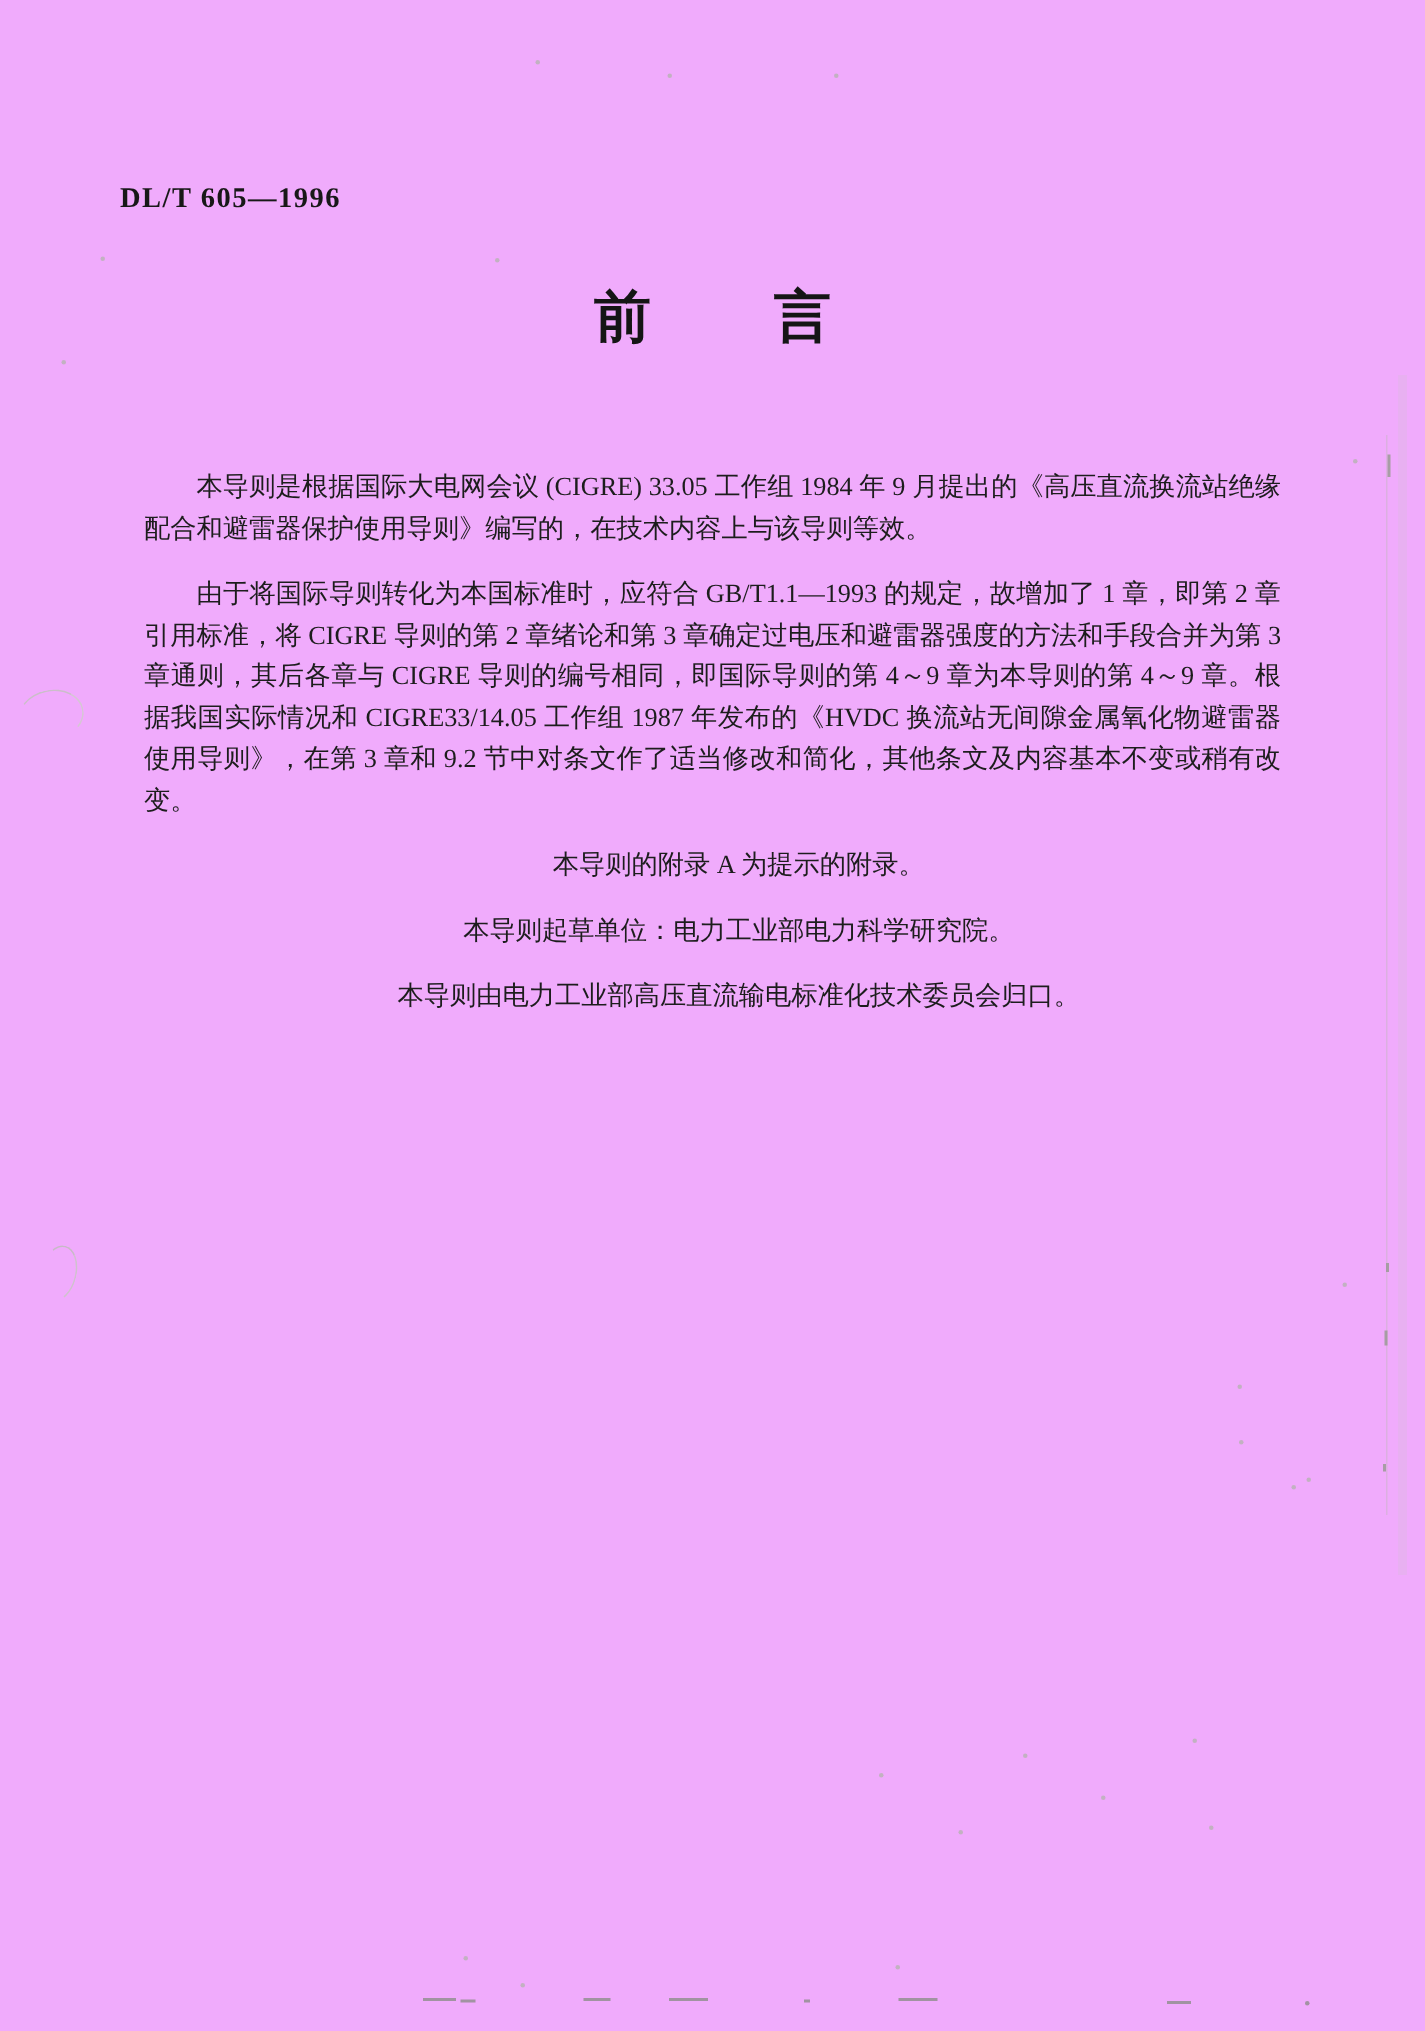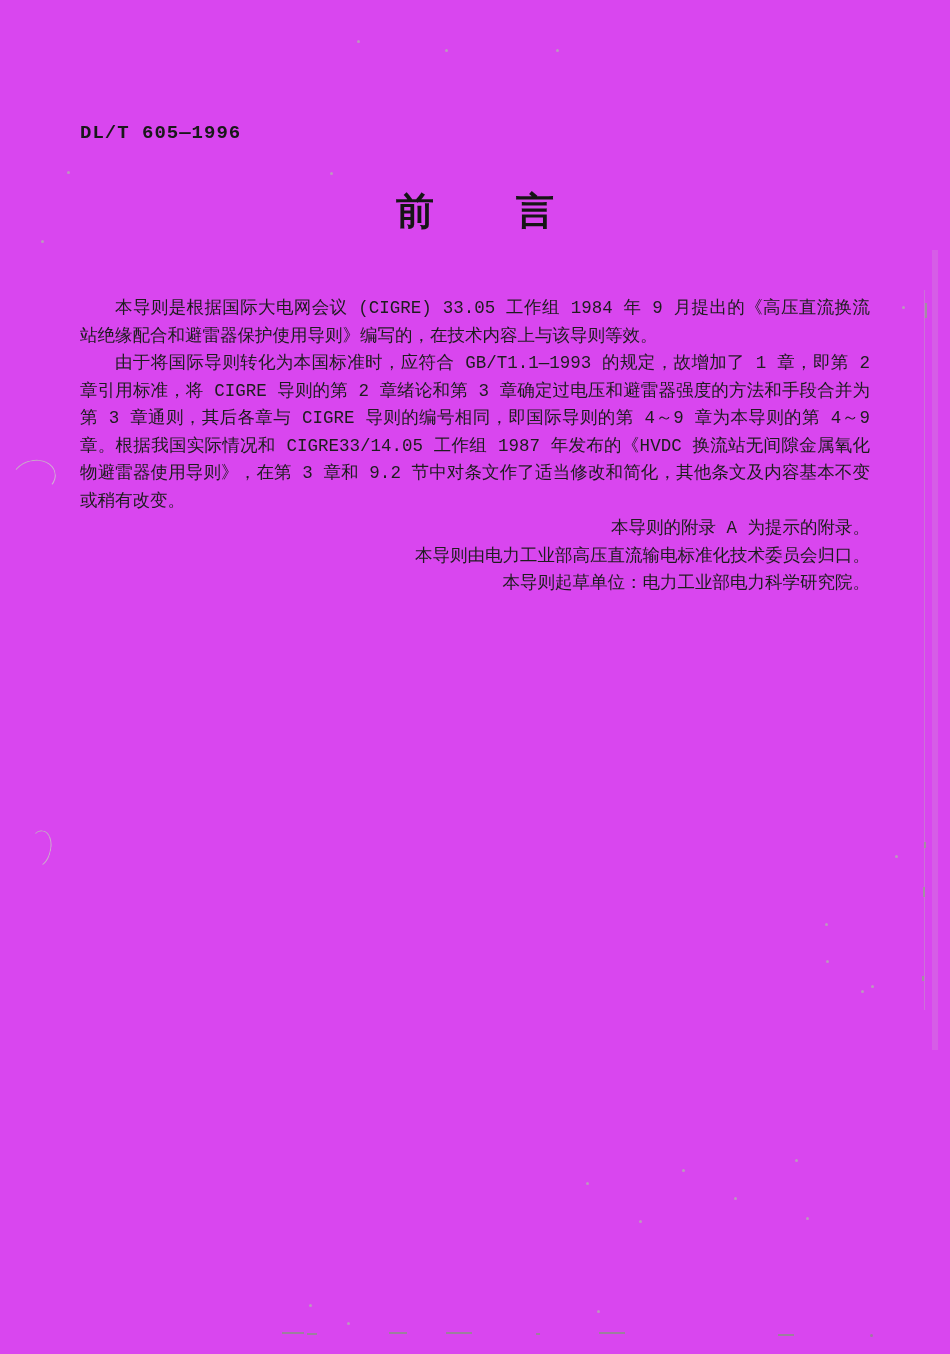--- a/index.html
+++ b/index.html
@@ -1,22 +1,22 @@
 <!DOCTYPE html>
 <html><head>
 <meta charset="utf-8">
 <style>
   html,body{margin:0;padding:0;background:#e9e9e7;}
   .page{
     position:relative;
     width:950px;height:1354px;
     margin:0 auto;
-    background:#d946ef;
+    background:#f0abfc;
     overflow:hidden;
-    font-family:Liberation Mono, monospace;
+    font-family:Liberation Serif, serif;
     color:#1b1b1b;
   }
   .doc-number{
     position:absolute;
     left:80px;top:122px;
     font-size:19px;
     font-weight:bold;
     letter-spacing:1px;
     color:#181818;
   }
@@ -34,25 +34,25 @@
   .content{
     position:absolute;
     left:80px;top:295px;
     width:790px;
     font-size:17.5px;
     line-height:27.5px;
     text-align:justify;
     color:#1d1d1d;
   }
   .content p{
-    margin:0;
+    margin:16px;
     text-indent:2em;
   }
   .statement{
-    text-align:right;
+    text-align:center;
   }
   
   .artifact{position:absolute;pointer-events:none;}
   .speck{width:3px;height:3px;border-radius:50%;background:#b3b3ae;opacity:.75;}
   .speck.dk{background:#8a8a86;}
   .dash{height:2px;background:#8d8d89;opacity:.8;}
   .arc1{
     left:12px;top:460px;width:42px;height:32px;
     border:1px solid transparent;
     border-top:1px solid #c3c3bd;
@@ -89,22 +89,22 @@
 
   <div class="title-row">
     <span>前</span>
     <span>言</span>
   </div>
 
   <div class="content">
     <p>本导则是根据国际大电网会议 (CIGRE) 33.05 工作组 1984 年 9 月提出的《高压直流换流站绝缘配合和避雷器保护使用导则》编写的，在技术内容上与该导则等效。</p>
     <p>由于将国际导则转化为本国标准时，应符合 GB/T1.1—1993 的规定，故增加了 1 章，即第 2 章引用标准，将 CIGRE 导则的第 2 章绪论和第 3 章确定过电压和避雷器强度的方法和手段合并为第 3 章通则，其后各章与 CIGRE 导则的编号相同，即国际导则的第 4～9 章为本导则的第 4～9 章。根据我国实际情况和 CIGRE33/14.05 工作组 1987 年发布的《HVDC 换流站无间隙金属氧化物避雷器使用导则》，在第 3 章和 9.2 节中对条文作了适当修改和简化，其他条文及内容基本不变或稍有改变。</p>
     <p class="statement">本导则的附录 A 为提示的附录。</p>
+    <p class="statement">本导则起草单位：电力工业部电力科学研究院。</p>
     <p class="statement">本导则由电力工业部高压直流输电标准化技术委员会归口。</p>
-    <p class="statement">本导则起草单位：电力工业部电力科学研究院。</p>
   </div>
 
   <div class="artifact arc1"></div>
   <div class="artifact arc2"></div>
   <div class="artifact edge-band"></div>
   <div class="artifact edge-line"></div>
 
   <div class="artifact vdash" style="left:925px;top:303px;height:15px;"></div>
   <div class="artifact vdash" style="left:924px;top:842px;height:6px;"></div>
   <div class="artifact vdash" style="left:923px;top:887px;height:10px;"></div>

